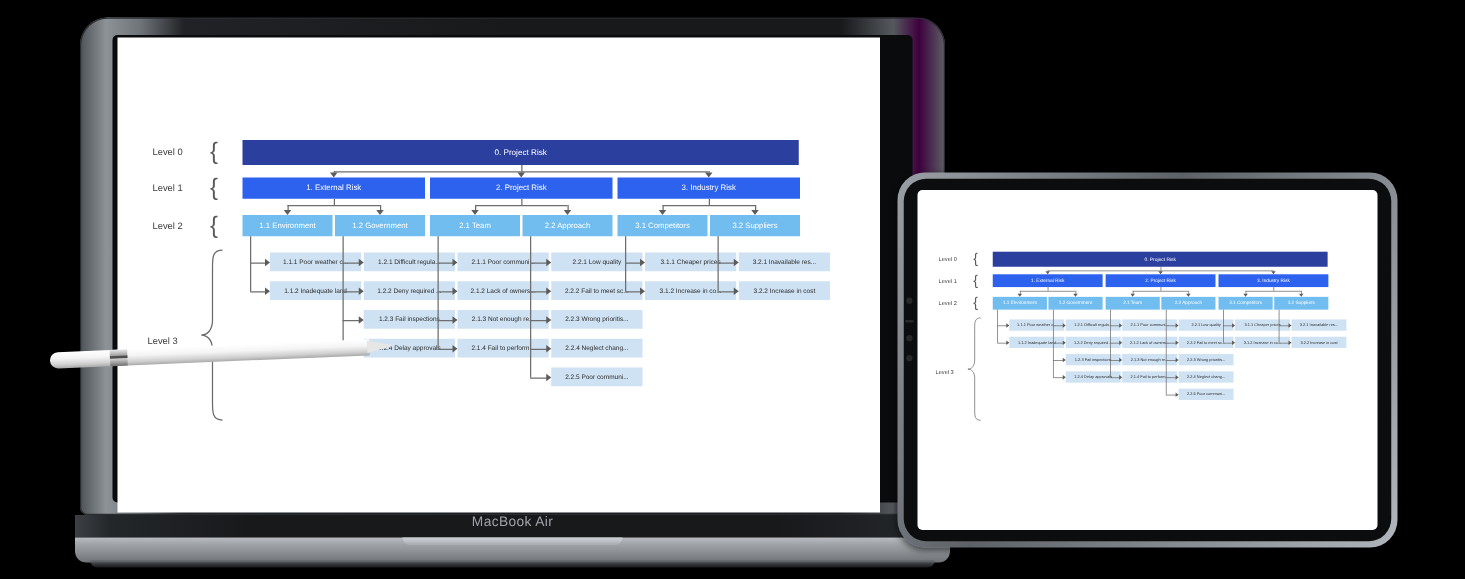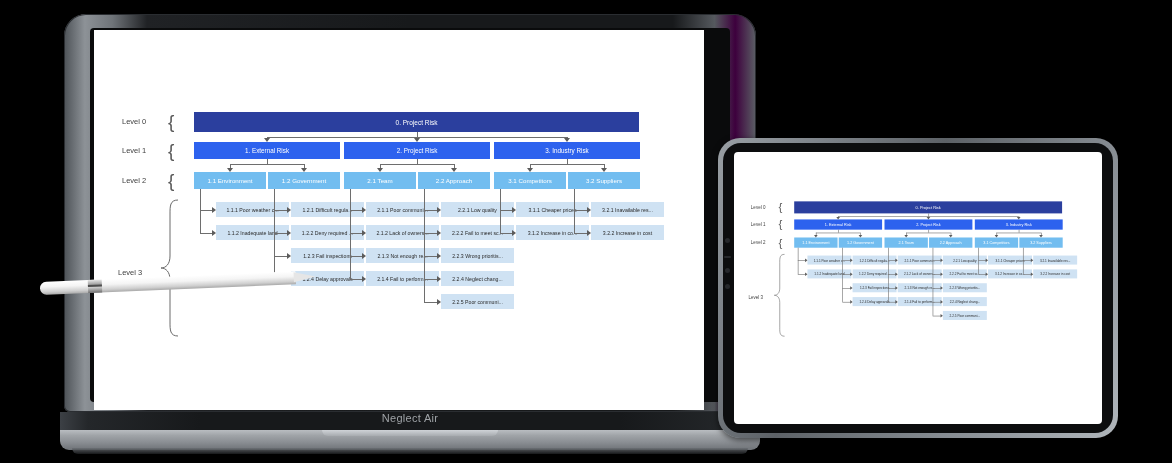--- a/index.html
+++ b/index.html
@@ -181,21 +181,21 @@
               <div class="node n3" style="left: 497px; top: 172px; width: 73px; height: 15px; font-size: 5.2px;">3.2.1 Inavailable res...</div>
               <div class="ln lnh" style="left: 480px; top: 179.5px; width: 14px;"></div>
               <div class="arw arw-r" style="left: 493px; top: 176.5px;"></div>
               <div class="node n3" style="left: 497px; top: 195px; width: 73px; height: 15px; font-size: 5.2px;">3.2.2 Increase in cost</div>
               <div class="ln lnh" style="left: 480px; top: 202.5px; width: 14px;"></div>
               <div class="arw arw-r" style="left: 493px; top: 199.5px;"></div>
             </div>
           </div>
       </div>
     </div>
-    <div class="brand">Neglect Air</div>
+    <div class="brand">MacBook Air</div>
     <div class="base"></div>
     <div class="notch"></div>
     <div class="base-shadow"></div>
   </div>
 
   <div id="tablet">
     <div class="tab-frame">
       <div class="tab-bezel"></div>
       <div class="tab-dot" style="top:100px"></div>
       <div class="tab-dot" style="top:130px"></div>

